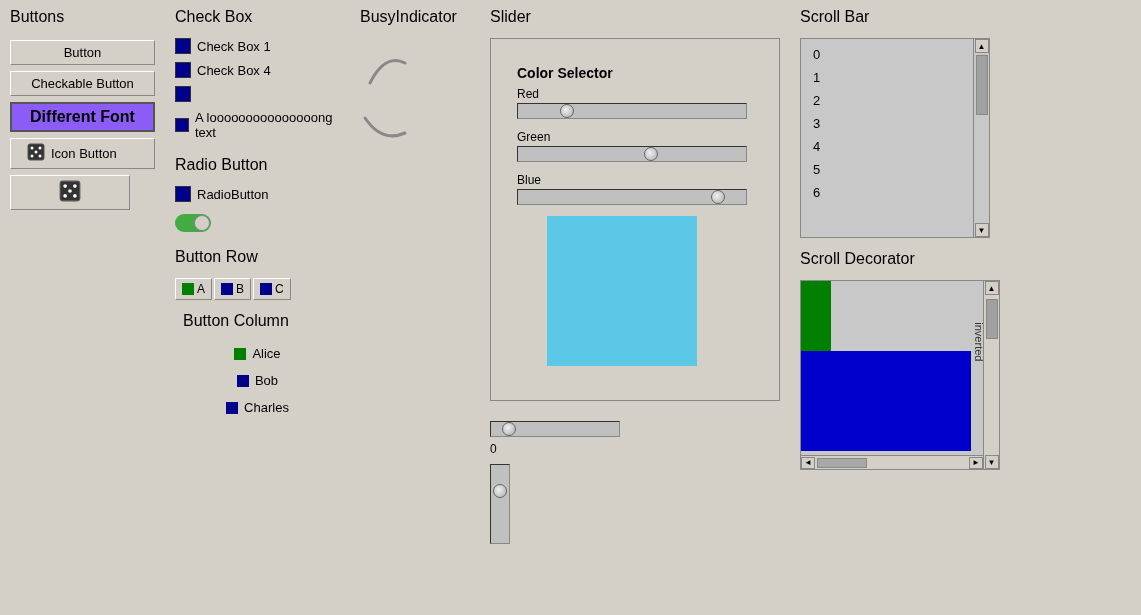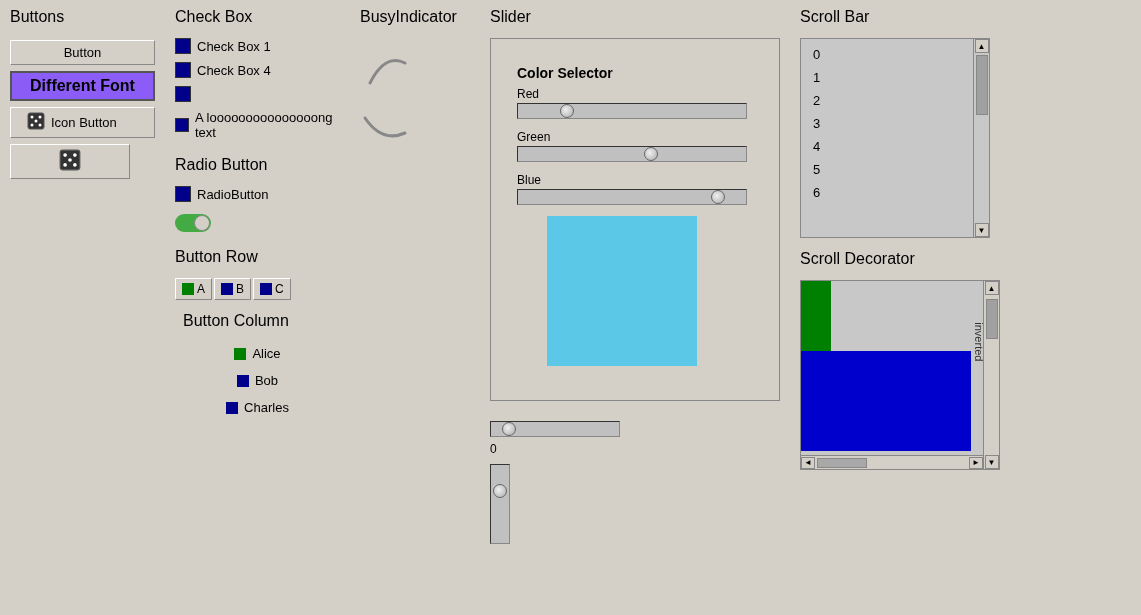--- a/index.html
+++ b/index.html
@@ -364,20 +364,21 @@
       align-items: center;
     }
   </style>
 </head>
 <body>
 
 <div class="col col-buttons">
   <div class="section-title">Buttons</div>
 
   <button class="btn-normal">Button</button>
+  <button class="btn-normal">Checkable Button</button>
   <button class="btn-bold">Different Font</button>
 
   <button class="btn-icon">
     <span>
       <svg width="18" height="18" viewBox="0 0 18 18">
         <rect x="1" y="1" width="16" height="16" rx="2" fill="#333" stroke="#555"></rect>
         <circle cx="5" cy="5" r="1.5" fill="white"></circle>
         <circle cx="9" cy="9" r="1.5" fill="white"></circle>
         <circle cx="13" cy="5" r="1.5" fill="white"></circle>
         <circle cx="5" cy="13" r="1.5" fill="white"></circle>

